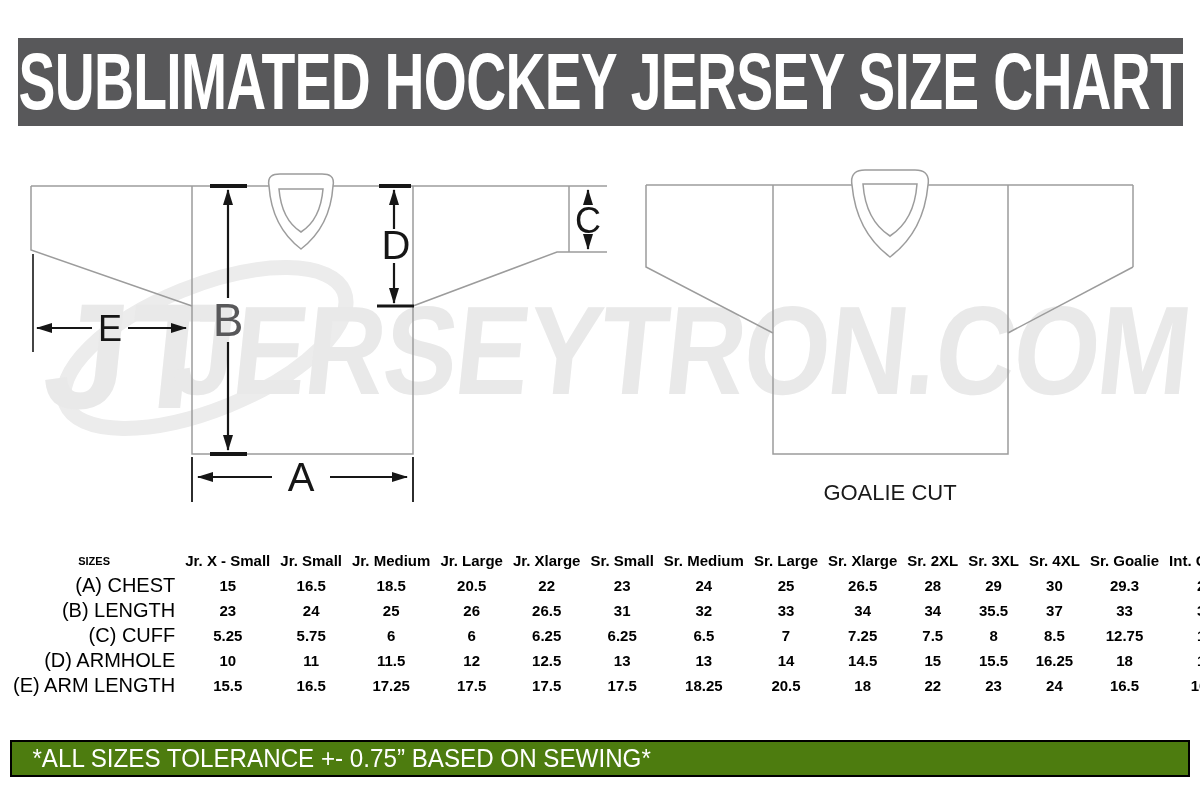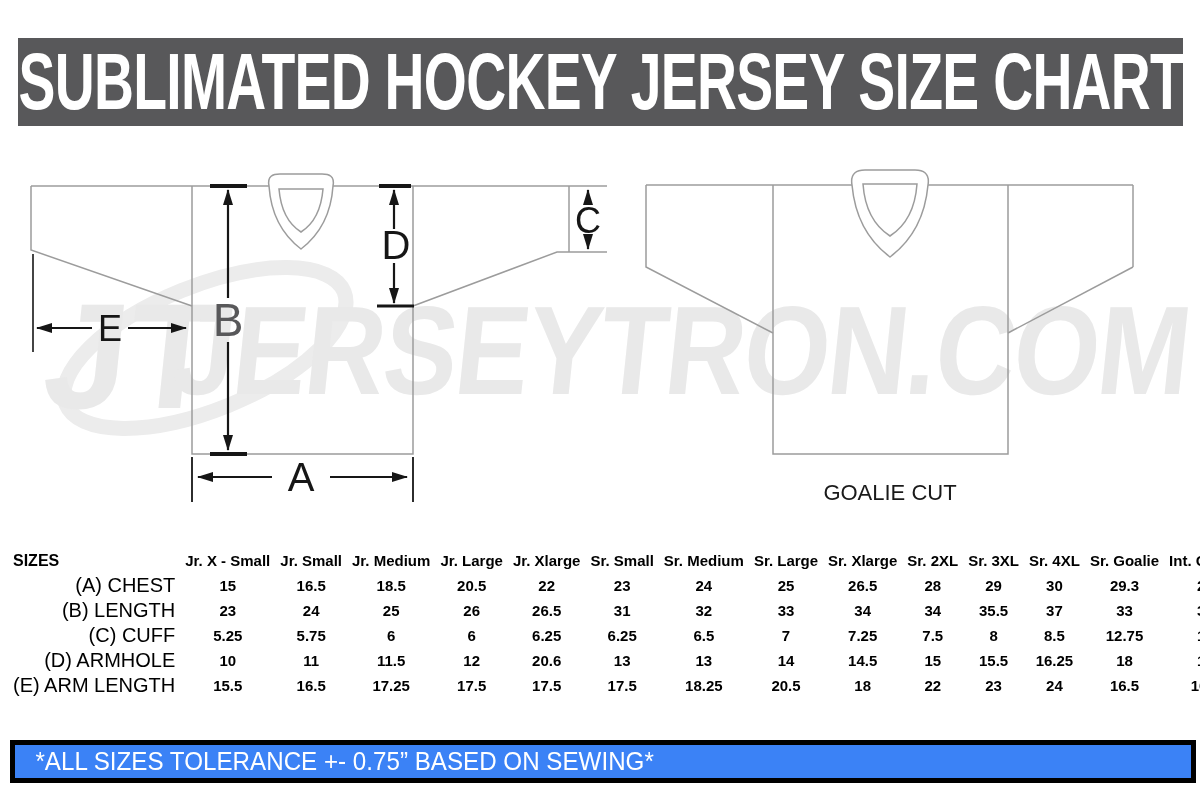--- a/index.html
+++ b/index.html
@@ -13,27 +13,27 @@
                 letter-spacing:-1px;transform:scaleX(.70);}
 
   
   #diagram{position:absolute;left:0;top:0;width:1200px;height:793px;}
   #diagram text{font-family:"Liberation Sans",sans-serif;}
 
   
   .size-table{position:absolute;left:8px;top:548px;width:1186px;border-collapse:collapse;}
   .size-table th,.size-table td{white-space:nowrap;padding:1px 5px;height:23px;font-size:15px;}
   .size-table thead th{font-weight:bold;text-align:center;}
-  .size-table thead th:first-child{text-align:left;font-size:16px;width:118px;margin-top:36px;}
+  .size-table thead th:first-child{text-align:center;font-size:11px;width:118px;margin-top:36px;}
   .size-table tbody th{font-weight:normal;text-align:right;font-size:20px;}
   .size-table td{font-weight:bold;text-align:center;}
 
   
-  .footer{position:absolute;left:10px;top:740px;width:1176px;height:33px;background:#3b82f6;
-          border:5px solid #000000;display:flex;align-items:center;overflow:hidden;}
+  .footer{position:absolute;left:10px;top:740px;width:1176px;height:33px;background:#4d7c0f;
+          border:2px solid #000000;display:flex;align-items:center;overflow:hidden;}
   .footer-text{color:#fff;font-size:26px;white-space:nowrap;padding-left:22px;
                transform:scaleX(.93);transform-origin:left center;}
 </style>
 </head>
 <body>
 
 <div id="page">
 
   <div class="banner">
     <span class="banner-title">SUBLIMATED HOCKEY JERSEY SIZE CHART</span>
@@ -181,21 +181,21 @@
           <td>8.5</td>
           <td>12.75</td>
           <td>10</td>
         </tr>
         <tr>
           <th>(D) ARMHOLE</th>
           <td>10</td>
           <td>11</td>
           <td>11.5</td>
           <td>12</td>
-          <td>20.6</td>
+          <td>12.5</td>
           <td>13</td>
           <td>13</td>
           <td>14</td>
           <td>14.5</td>
           <td>15</td>
           <td>15.5</td>
           <td>16.25</td>
           <td>18</td>
           <td>16</td>
         </tr>

